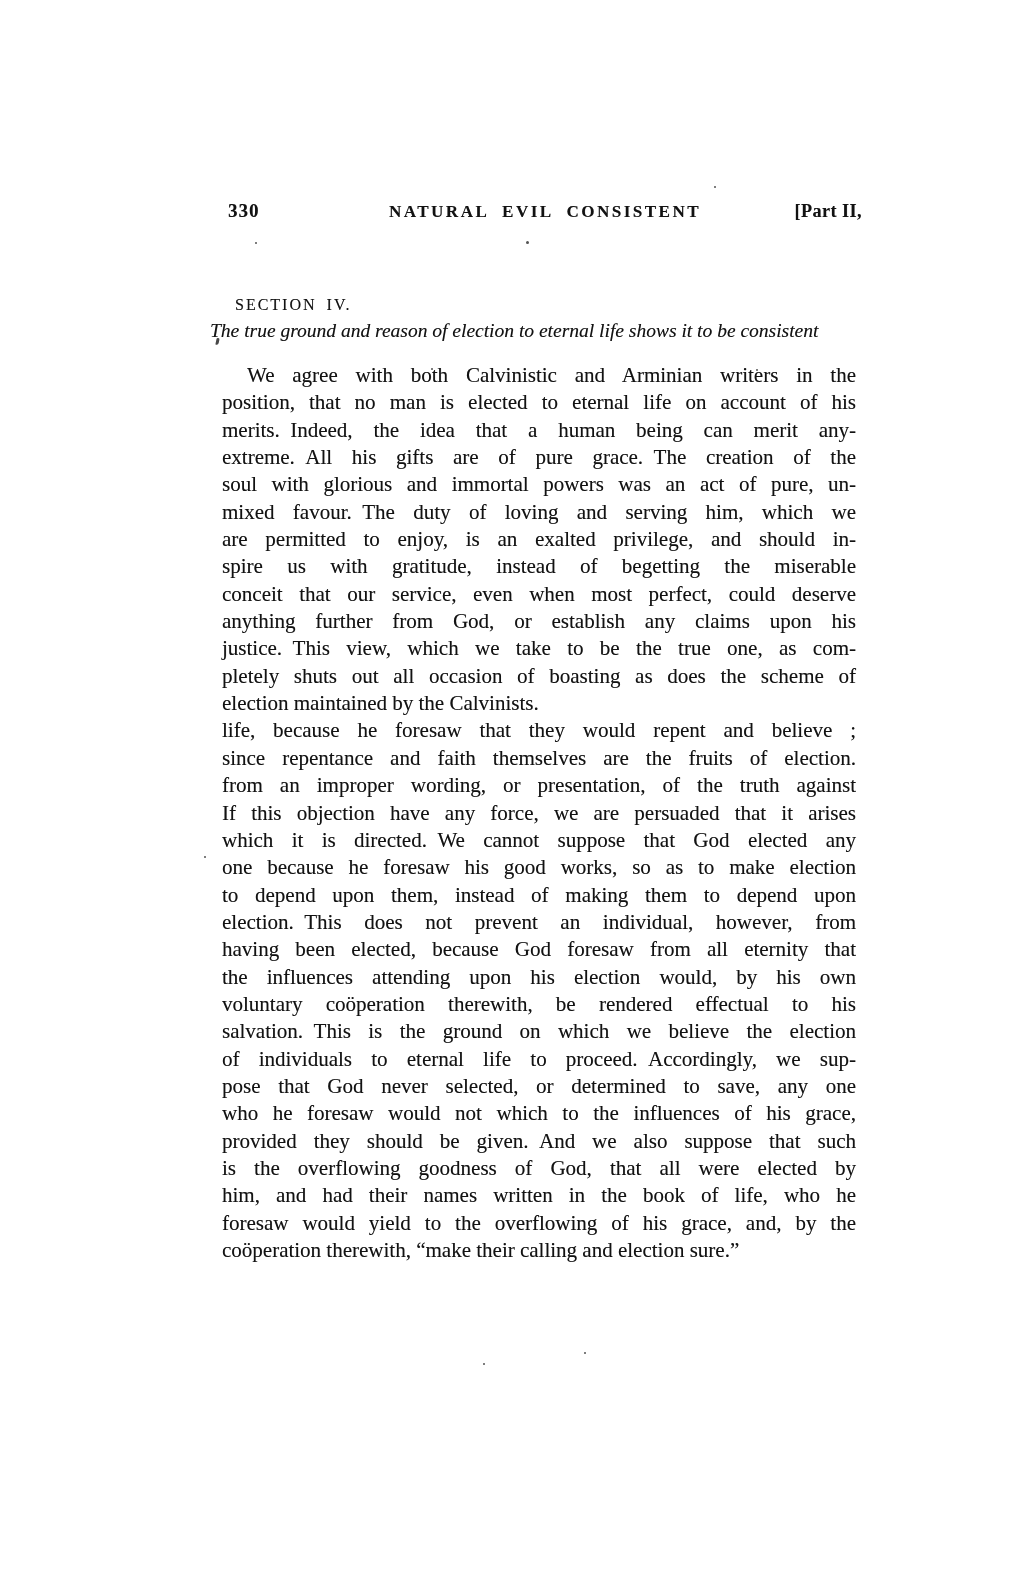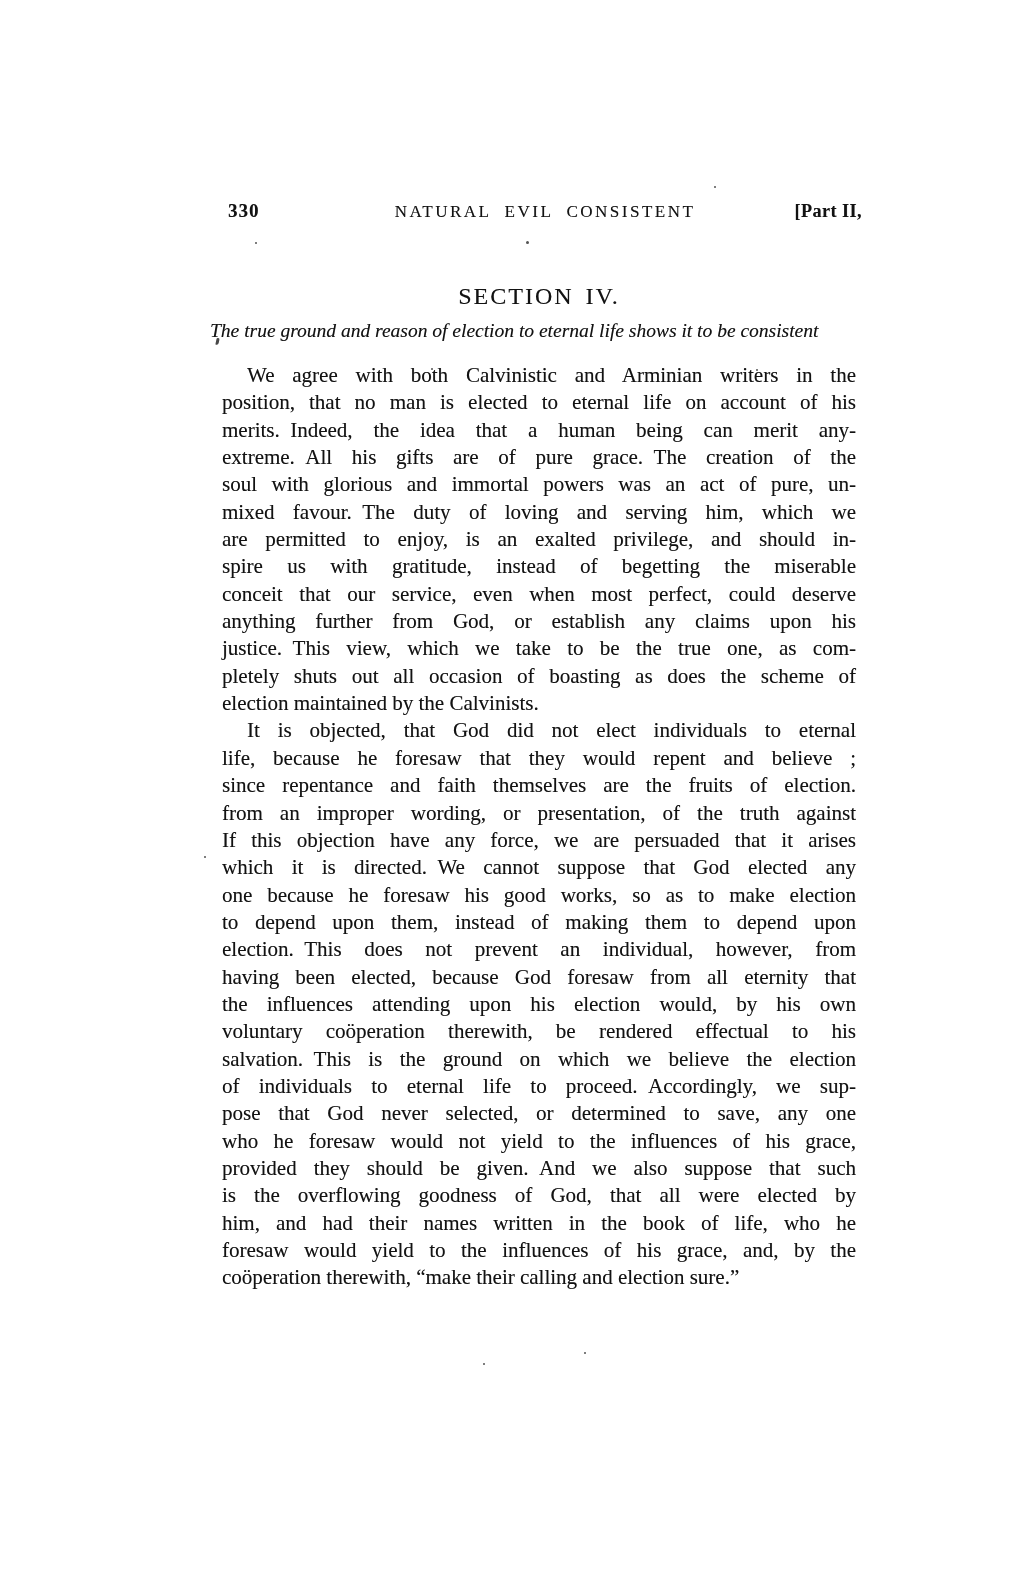--- a/index.html
+++ b/index.html
@@ -18,29 +18,30 @@
   }
   .pagenum {
     position: absolute; left: 0; top: 0;
     font-weight: 700; letter-spacing: 1px; font-size: 19px;
   }
   .runtitle {
     position: absolute; left: 0; right: 0; top: 1px;
     text-align: center;
     letter-spacing: 2.5px; word-spacing: 7px;
     font-size: 17px;
+    font-weight: bold;
   }
   .partlabel {
     position: absolute; right: 0; top: 0;
     font-weight: 700; font-size: 18px; letter-spacing: 0.5px;
   }
   .section-heading {
-    position: absolute; left: 222px; top: 283px; width: 634px; margin: 0;
-    text-align: center;
-    font-size: 24px; font-weight: 400; letter-spacing: 2px; word-spacing: 4px;
+    position: absolute; left: 222px; top: 283px; width: 634px; margin: 13px;
+    text-align: left;
+    font-size: 16px; font-weight: 400; letter-spacing: 2px; word-spacing: 4px;
   }
   .subtitle {
     position: absolute; left: 210px; top: 317px; width: 658px;
     font-style: italic;
     font-size: 19.5px; line-height: 27px;
   }
   .body-text {
     position: absolute; left: 222px; top: 362px; width: 634px;
     font-size: 21px; line-height: 27.35px;
   }
@@ -83,40 +84,39 @@
       <div class="ln">mixed favour. The duty of loving and serving him, which we</div>
       <div class="ln">are permitted to enjoy, is an exalted privilege, and should in-</div>
       <div class="ln">spire us with gratitude, instead of begetting the miserable</div>
       <div class="ln">conceit that our service, even when most perfect, could deserve</div>
       <div class="ln">anything further from God, or establish any claims upon his</div>
       <div class="ln">justice. This view, which we take to be the true one, as com-</div>
       <div class="ln">pletely shuts out all occasion of boasting as does the scheme of</div>
       <div class="ln last">election maintained by the Calvinists.</div>
     </div>
     <div class="para">
-      <div class="ln ind">It is objected, that God did not elect individuals to eternal</div>
       <div class="ln">life, because he foresaw that they would repent and believe ;</div>
       <div class="ln">since repentance and faith themselves are the fruits of election.</div>
       <div class="ln">from an improper wording, or presentation, of the truth against</div>
       <div class="ln">If this objection have any force, we are persuaded that it arises</div>
       <div class="ln">which it is directed. We cannot suppose that God elected any</div>
       <div class="ln">one because he foresaw his good works, so as to make election</div>
       <div class="ln">to depend upon them, instead of making them to depend upon</div>
       <div class="ln">election. This does not prevent an individual, however, from</div>
       <div class="ln">having been elected, because God foresaw from all eternity that</div>
       <div class="ln">the influences attending upon his election would, by his own</div>
       <div class="ln">voluntary coöperation therewith, be rendered effectual to his</div>
       <div class="ln">salvation. This is the ground on which we believe the election</div>
       <div class="ln">of individuals to eternal life to proceed. Accordingly, we sup-</div>
       <div class="ln">pose that God never selected, or determined to save, any one</div>
-      <div class="ln">who he foresaw would not yield to the influences of his grace,</div>
+      <div class="ln">who he foresaw would not which to the influences of his grace,</div>
       <div class="ln">provided they should be given. And we also suppose that such</div>
       <div class="ln">is the overflowing goodness of God, that all were elected by</div>
       <div class="ln">him, and had their names written in the book of life, who he</div>
-      <div class="ln">foresaw would yield to the influences of his grace, and, by the</div>
+      <div class="ln">foresaw would yield to the overflowing of his grace, and, by the</div>
       <div class="ln last">coöperation therewith, “make their calling and election sure.”</div>
     </div>
   </div>
 
   <div class="artifact" style="left:526px; top:241px;"></div>
   <div class="artifact" style="left:255px; top:242px; width:2px; height:2px;"></div>
   <div class="artifact" style="left:714px; top:186px; width:2px; height:2px;"></div>
   <div class="artifact comma" style="left:216px; top:338px;"></div>
   <div class="artifact" style="left:431px; top:368px; width:2px; height:2px;"></div>
   <div class="artifact" style="left:756px; top:369px; width:2px; height:2px;"></div>

